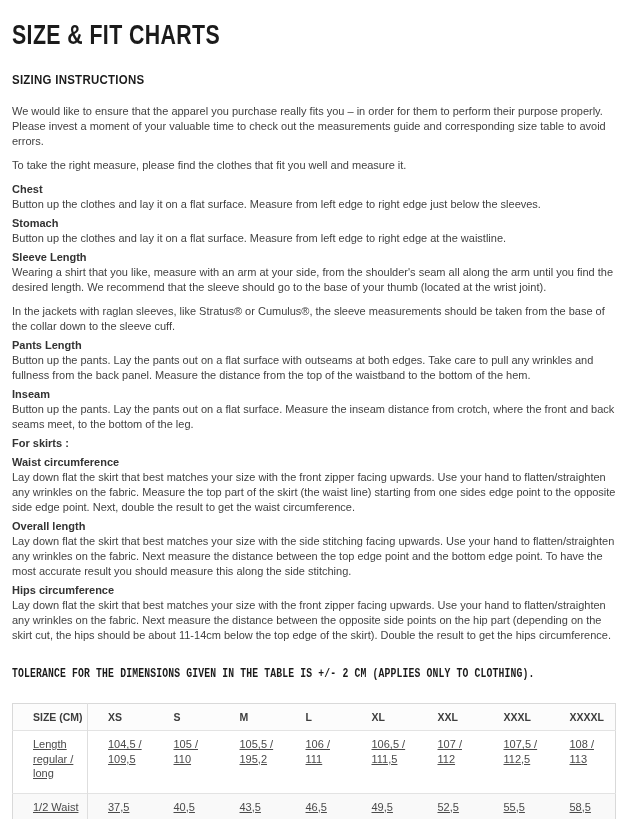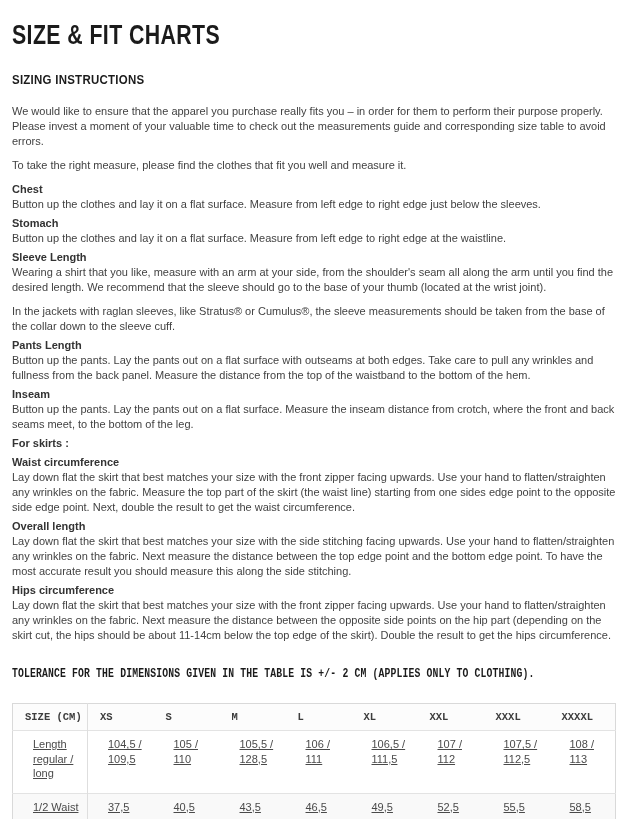--- a/index.html
+++ b/index.html
@@ -47,23 +47,22 @@
   }
 
   table.size-chart {
     width: 604px; border-collapse: collapse; table-layout: fixed;
     border: 1px solid #d9d9d9;
     font-size: 11px; color: #4a4a4a;
   }
   table.size-chart col.c-label { width: 75px; }
   table.size-chart th {
     font-size: 10.5px; font-weight: bold; color: #3d3d3d;
-    text-align: left; padding: 7px 4px 7px 12px;
+    text-align: left; padding: 7px 4px 7px 20px;
     background: #fcfcfc;
-    font-family: Liberation Mono, monospace;
   }
   table.size-chart td {
     text-align: left; vertical-align: top;
     padding: 6px 6px 7px 20px; line-height: 14.5px;
   }
   table.size-chart .label-col { border-right: 1px solid #dedede; }
   table.size-chart tbody tr { border-top: 1px solid #e3e3e3; text-decoration: underline; }
   table.size-chart tbody tr.stripe { background: #f9f9f9; }
   table.size-chart tbody tr.tall td { padding-bottom: 12px; }
 </style>
@@ -156,21 +155,21 @@
           <th>XXL</th>
           <th>XXXL</th>
           <th>XXXXL</th>
         </tr>
     </thead>
     <tbody>
         <tr class="tall">
           <td class="label-col">Length regular / long</td>
           <td>104,5 / 109,5</td>
           <td>105 / 110</td>
-          <td>105,5 / 128,5</td>
+          <td>105,5 / 195,2</td>
           <td>106 / 111</td>
           <td>106,5 / 111,5</td>
           <td>107 / 112</td>
           <td>107,5 / 112,5</td>
           <td>108 / 113</td>
         </tr>
         <tr class="stripe">
           <td class="label-col">1/2 Waist</td>
           <td>37,5</td>
           <td>40,5</td>

